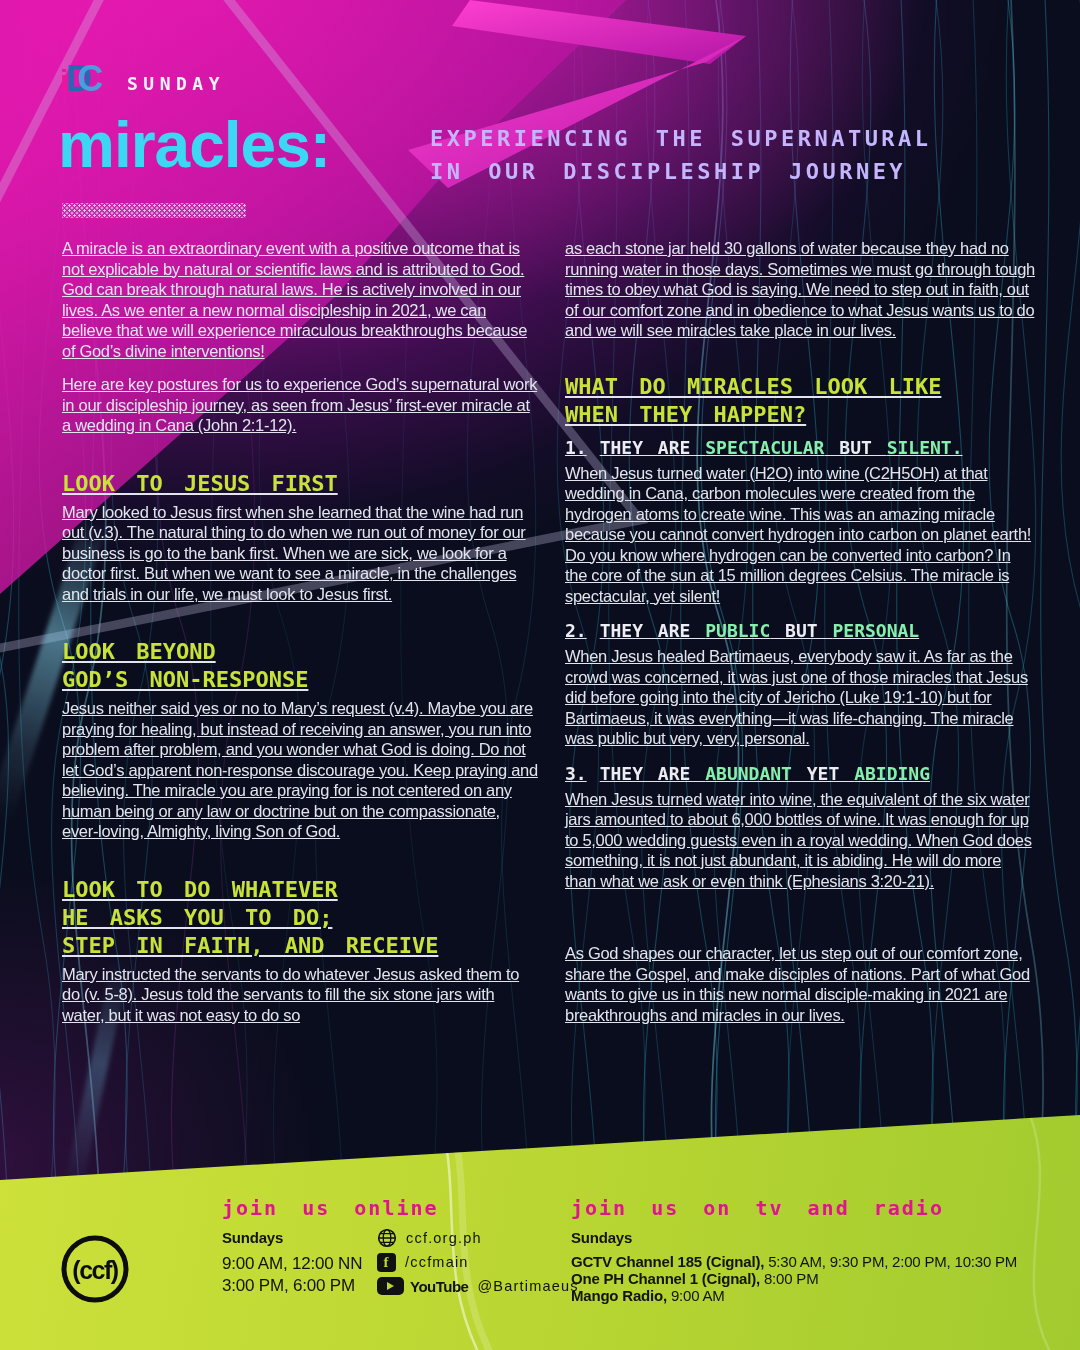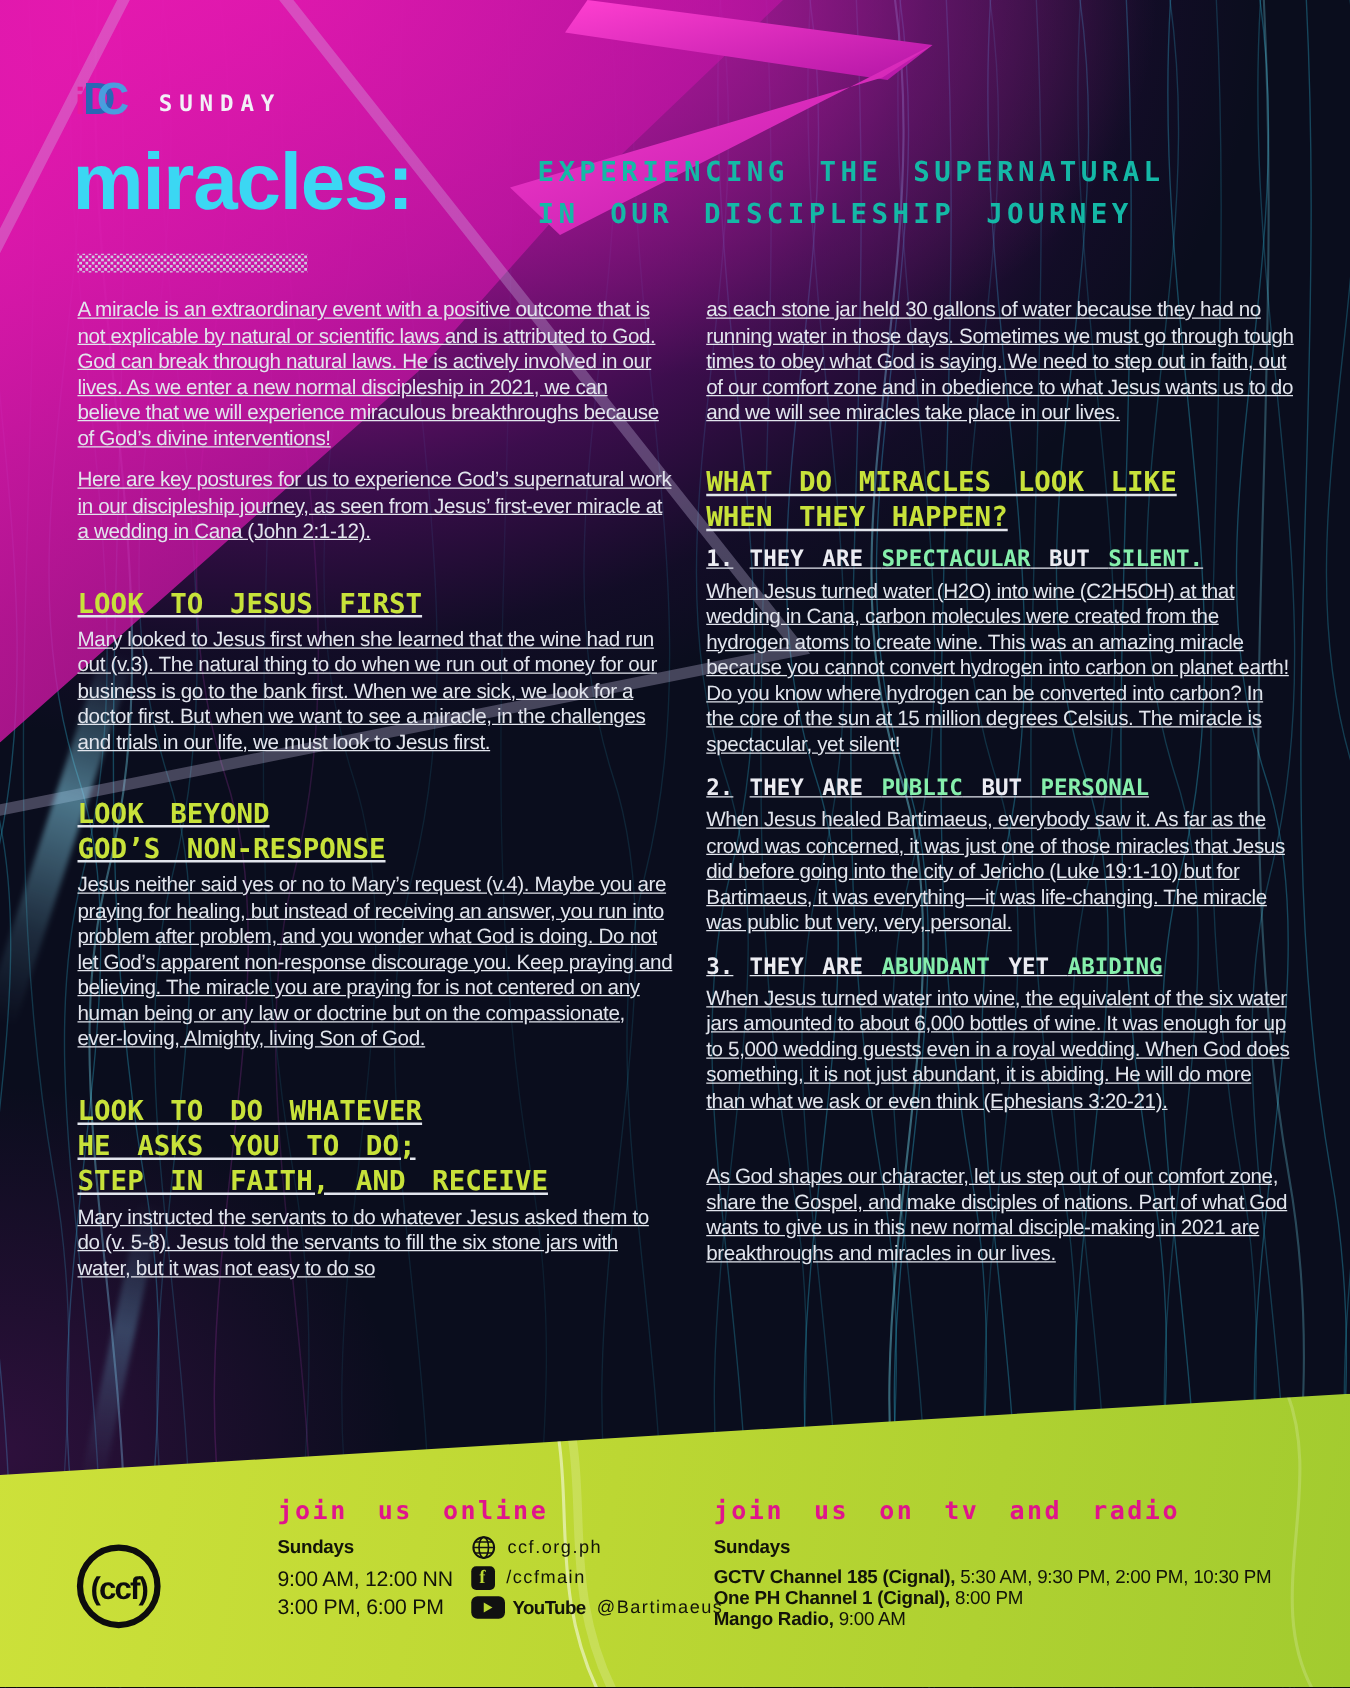--- a/index.html
+++ b/index.html
@@ -24,42 +24,42 @@
     background:linear-gradient(180deg, rgba(120,205,235,0), rgba(120,205,235,.28) 45%, rgba(120,205,235,0));filter:blur(2px);}
 
   
   .px{font-family:"DejaVu Sans Mono",monospace;font-weight:bold;}
   .brand{left:127px;top:73px;font-size:18px;letter-spacing:5.5px;color:#f2f1f7;}
   .idc{left:60px;top:58px;font-weight:800;font-size:36px;letter-spacing:-2px;}
   .idc .i{color:#e8189d;font-size:30px;}
   .idc .d{color:#2a66b4;}
   .idc .c{color:rgba(66,164,224,.95);margin-left:-13px;}
   .title{left:58px;top:108px;font-weight:700;font-size:64px;letter-spacing:-1px;color:#3bd7f3;}
-  .subtitle{left:430px;top:122px;font-size:22px;line-height:33px;letter-spacing:3.5px;word-spacing:8px;color:#14b8a6;}
+  .subtitle{left:430px;top:122px;font-size:22px;line-height:33px;letter-spacing:3.5px;word-spacing:8px;color:#c4b5fd;}
   .dotbar{left:62px;top:203px;width:184px;height:15px;
     background-image:radial-gradient(circle, #cfc6e0 1.1px, rgba(0,0,0,0) 1.3px),
                      radial-gradient(circle, #cfc6e0 1.1px, rgba(0,0,0,0) 1.3px);
     background-size:5px 5px,5px 5px;background-position:0 0,2.5px 2.5px;}
 
   
   .col{color:#e2e5ed;font-size:16.5px;line-height:20.5px;letter-spacing:-0.3px;text-decoration:underline;}
   .col-left{left:62px;top:238px;width:476px;}
   .col-right{left:565px;top:238px;width:470px;}
   .col p{margin:0 0 13px 0;}
   .h-lime{color:#c8e23a;font-size:22px;line-height:28px;word-spacing:8px;letter-spacing:0;}
   .section{margin-top:34px;}
   .section .body{margin-top:4px;}
   .q-heading{margin:32px 0 8px 0;}
   .point{margin-top:14px;}
   .point.first{margin-top:0;}
   .pt-head{font-size:18px;line-height:22px;color:#ececf2;word-spacing:4px;letter-spacing:0;}
   .pt-num{margin-right:13px;}
   .kw{color:#86efac;}
   .pt-body{margin-top:4px;}
-  .closing{margin-top:40px;}
+  .closing{margin-top:52px;}
 
   
   .footer{position:absolute;left:0;top:1110px;width:1080px;height:240px;
     clip-path:polygon(0 70px,1080px 5px,1080px 240px,0 240px);
     background:linear-gradient(100deg,#cde13a 0%,#bcd733 45%,#a2cb2f 100%);
     color:#121309;}
   .f-curves{position:absolute;left:0;top:0;}
   .join{color:#e0148c;font-size:20px;letter-spacing:2px;word-spacing:10px;}
   .f-day{font-weight:bold;font-size:15px;letter-spacing:-0.2px;}
   .f-times{font-size:17px;line-height:22px;letter-spacing:-0.2px;}

